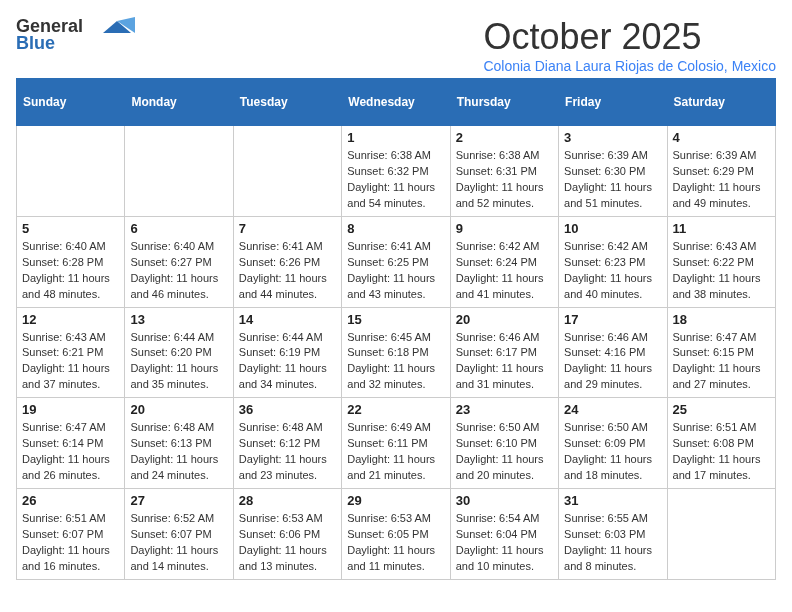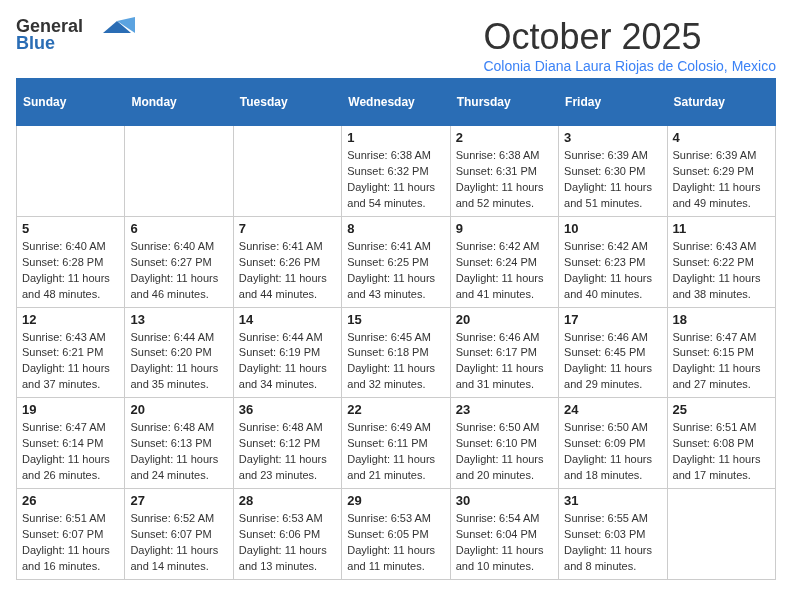--- a/index.html
+++ b/index.html
@@ -211,21 +211,21 @@
         </td>
         <td>
           <div class="day-number">20</div>
           <div class="day-info">Sunrise: 6:46 AM
 Sunset: 6:17 PM
 Daylight: 11 hours and 31 minutes.</div>
         </td>
         <td>
           <div class="day-number">17</div>
           <div class="day-info">Sunrise: 6:46 AM
-Sunset: 6:45 PM
+Sunset: 4:16 PM
 Daylight: 11 hours and 29 minutes.</div>
         </td>
         <td>
           <div class="day-number">18</div>
           <div class="day-info">Sunrise: 6:47 AM
 Sunset: 6:15 PM
 Daylight: 11 hours and 27 minutes.</div>
         </td>
       </tr>
       <tr>

